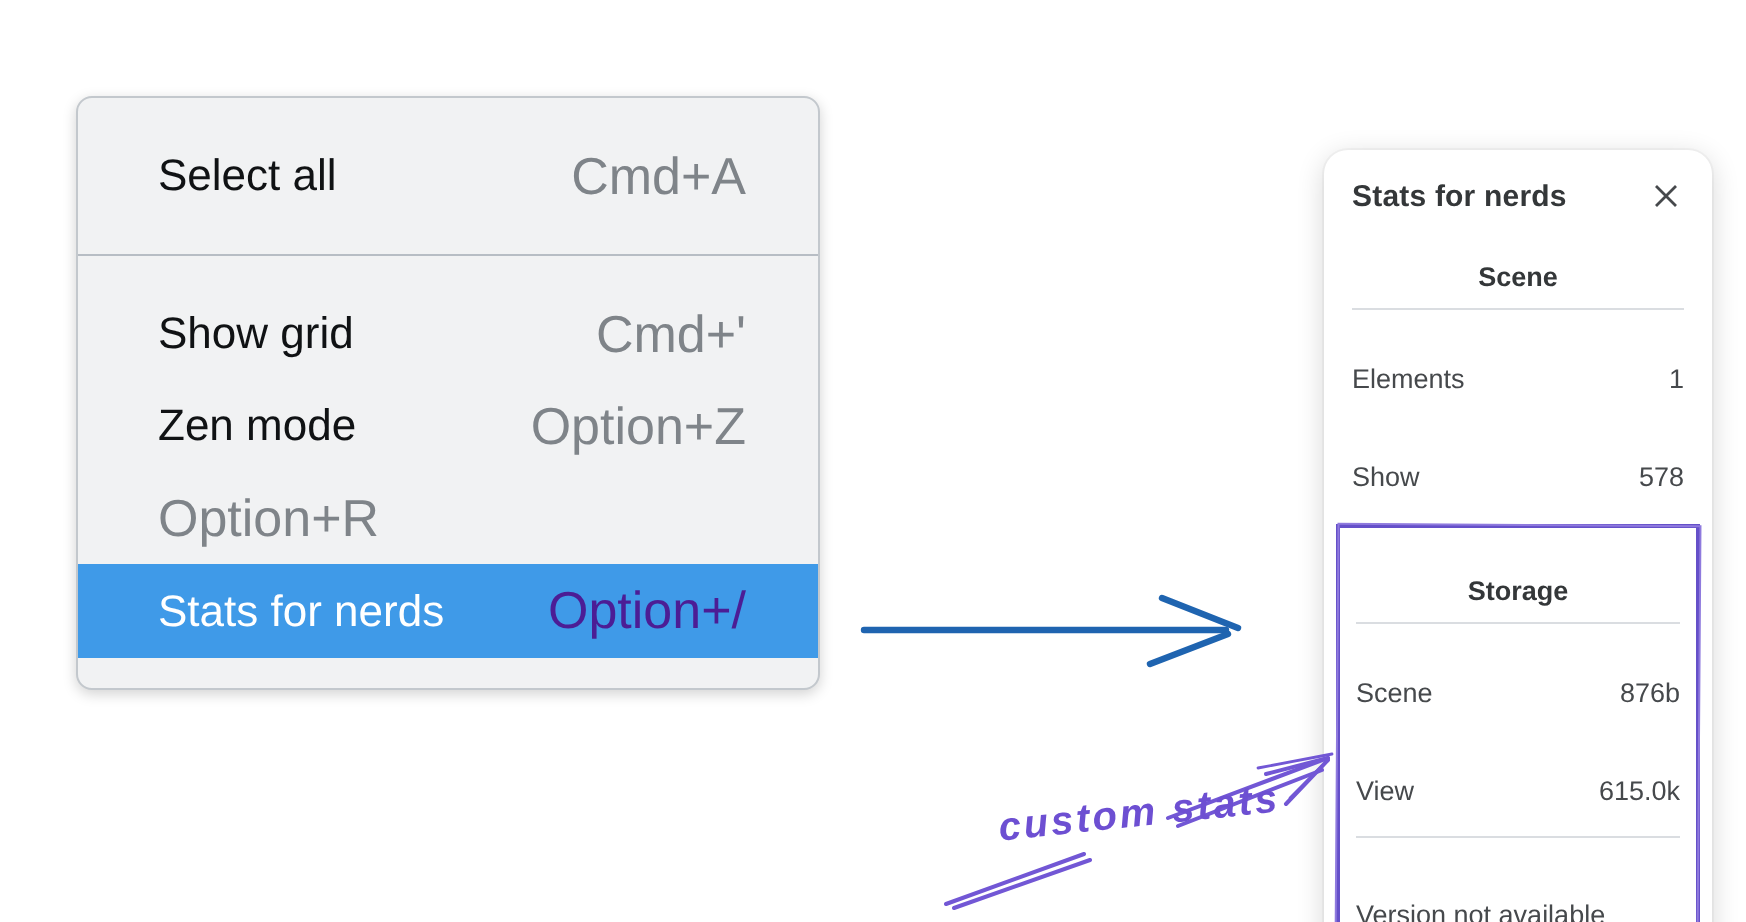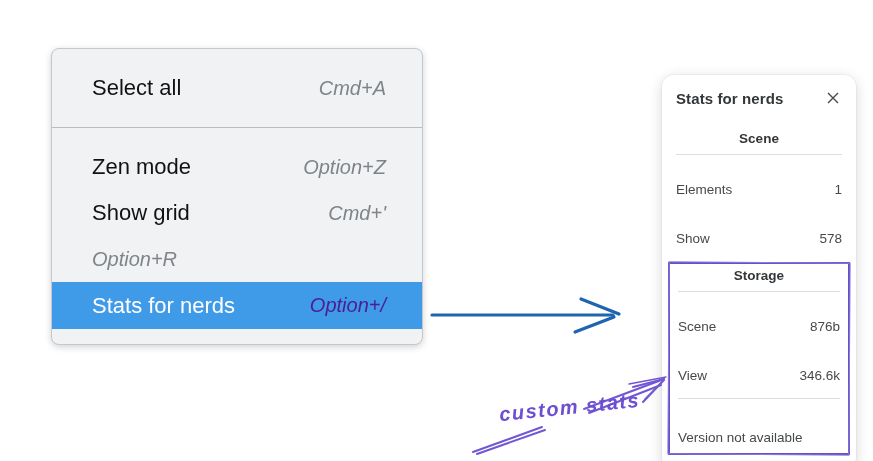--- a/index.html
+++ b/index.html
@@ -5,37 +5,37 @@
   * { margin:0; padding:0; box-sizing:border-box; }
   html,body { width:873px; height:461px; }
   body {
     position:relative; width:873px; height:461px; overflow:hidden;
     background:#ffffff;
     font-family:"Liberation Sans", sans-serif;
   }
 
   
   .menu {
-    position:absolute; left:51px; top:48px; width:372px;
+    position:absolute; left:38px; top:48px; width:372px;
     background:#f1f2f3;
     border:1px solid #c3c8cd;
     border-radius:8px;
     box-shadow:0 2px 7px rgba(0,0,0,.18);
     overflow:hidden;
     padding-bottom:15px;
   }
   .menu-item {
     display:flex; justify-content:space-between; align-items:center;
     padding:0 36px 0 40px;
     height:46px;
     font-size:22px; color:#101214;
     cursor:default;
   }
   .menu-item.first { height:78px; }
-  .menu-item .shortcut { color:#7f8489; font-size:20px;font-style:italic; }
+  .menu-item .shortcut { color:#7f8489; font-size:26px; }
   .menu-divider { border-top:1px solid #b7bdc4; height:0; }
   .menu-group { padding-top:16px; }
   .menu-item.selected { background:#3f9ae8; color:#ffffff; height:47px; }
   .menu-item.selected .shortcut { color:#4c1d95; }
 
   
   .stats-panel {
     position:absolute; left:662px; top:75px; width:194px;
     background:#ffffff;
     border-radius:12px;
@@ -58,21 +58,21 @@
   .purple-box {
     position:relative;
     margin:9px -8px 0;
     padding:4px 8px 6px;
     border:2px solid #6550c9;
   }
   .purple-box::before {
     content:""; position:absolute; inset:-2px; pointer-events:none;
     border:1px solid #8f7ade; transform:rotate(.4deg);
   }
-  .storage-heading { margin-top:0; }
+  .storage-heading { margin-top:20px; }
   .version-heading { margin-top:7px; }
   .version-note { padding-top:4px; height:24px; display:flex; align-items:center;margin-top:24px; }
 
   
   .overlay-svg { position:absolute; left:0; top:0; width:873px; height:461px; pointer-events:none; }
   .annotation-label {
     position:absolute; left:499px; top:396px;
     font-size:20px; font-style:italic; font-weight:bold; letter-spacing:1.5px;
     color:#6d4fd2; transform:rotate(-6deg); white-space:nowrap;
   }
@@ -81,26 +81,26 @@
 <body>
 
 <div class="menu">
   <div class="menu-item first">
     <span>Select all</span>
     <span class="shortcut">Cmd+A</span>
   </div>
   <div class="menu-divider"></div>
   <div class="menu-group">
     <div class="menu-item">
+      <span>Show grid</span>
+      <span class="shortcut">Cmd+'</span>
+    </div>
+    <div class="menu-item">
       <span>Zen mode</span>
       <span class="shortcut">Option+Z</span>
-    </div>
-    <div class="menu-item">
-      <span>Show grid</span>
-      <span class="shortcut">Cmd+'</span>
     </div>
     <div class="menu-item">
       <span class="shortcut">Option+R</span>
     </div>
     <div class="menu-item selected">
       <span>Stats for nerds</span>
       <span class="shortcut">Option+/</span>
     </div>
   </div>
 </div>
@@ -128,21 +128,21 @@
 
   <div class="purple-box">
     <div class="section-heading storage-heading">Storage</div>
     <hr class="stats-hr">
     <div class="stat-row">
       <span>Scene</span>
       <span>876b</span>
     </div>
     <div class="stat-row">
       <span>View</span>
-      <span>346.6k</span>
+      <span>615.0k</span>
     </div>
     <hr class="stats-hr">
     <div class="version-note">Version not available</div>
   </div>
 </div>
 
 <svg class="overlay-svg" viewBox="0 0 873 461">
 
   <g stroke="#1f64b0" stroke-width="3.2" fill="none" stroke-linecap="round">
     <path d="M 432 315 L 613 315"></path>

